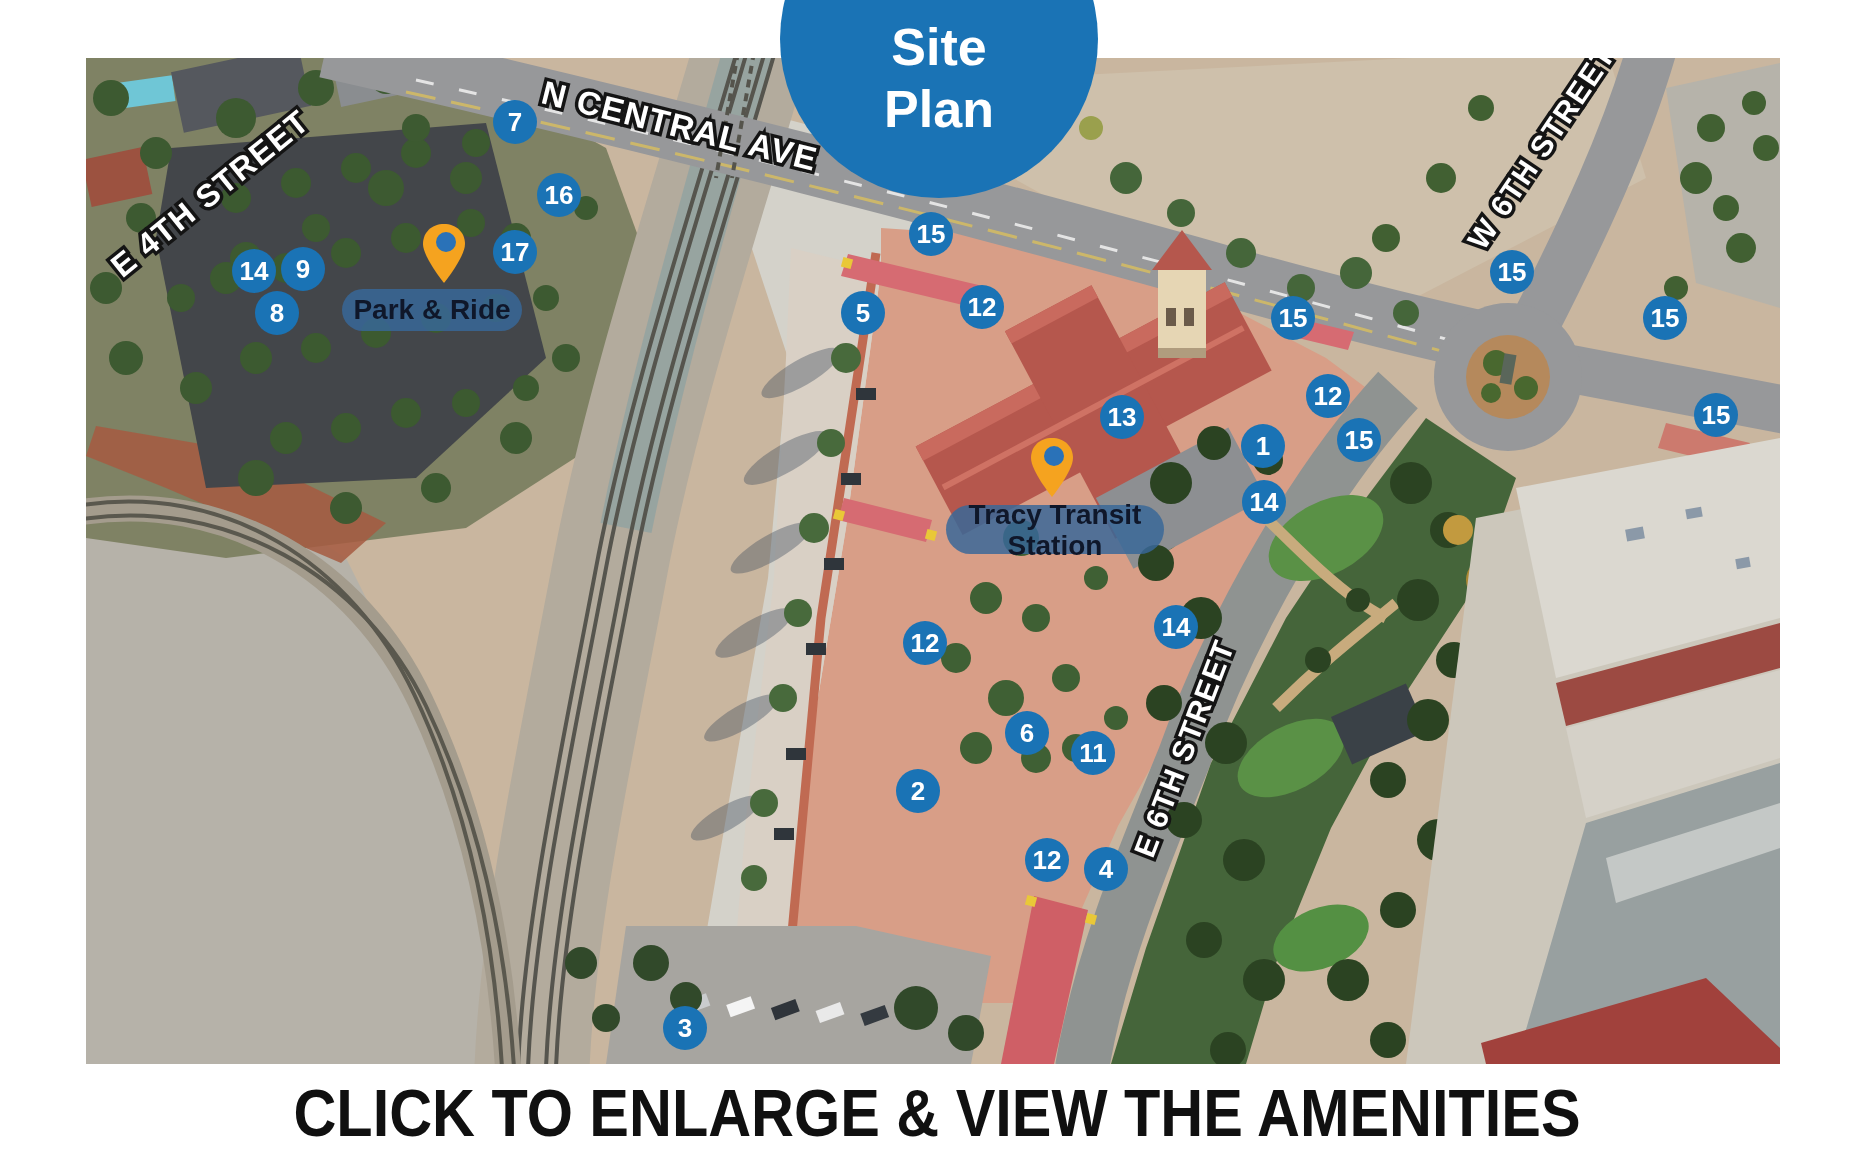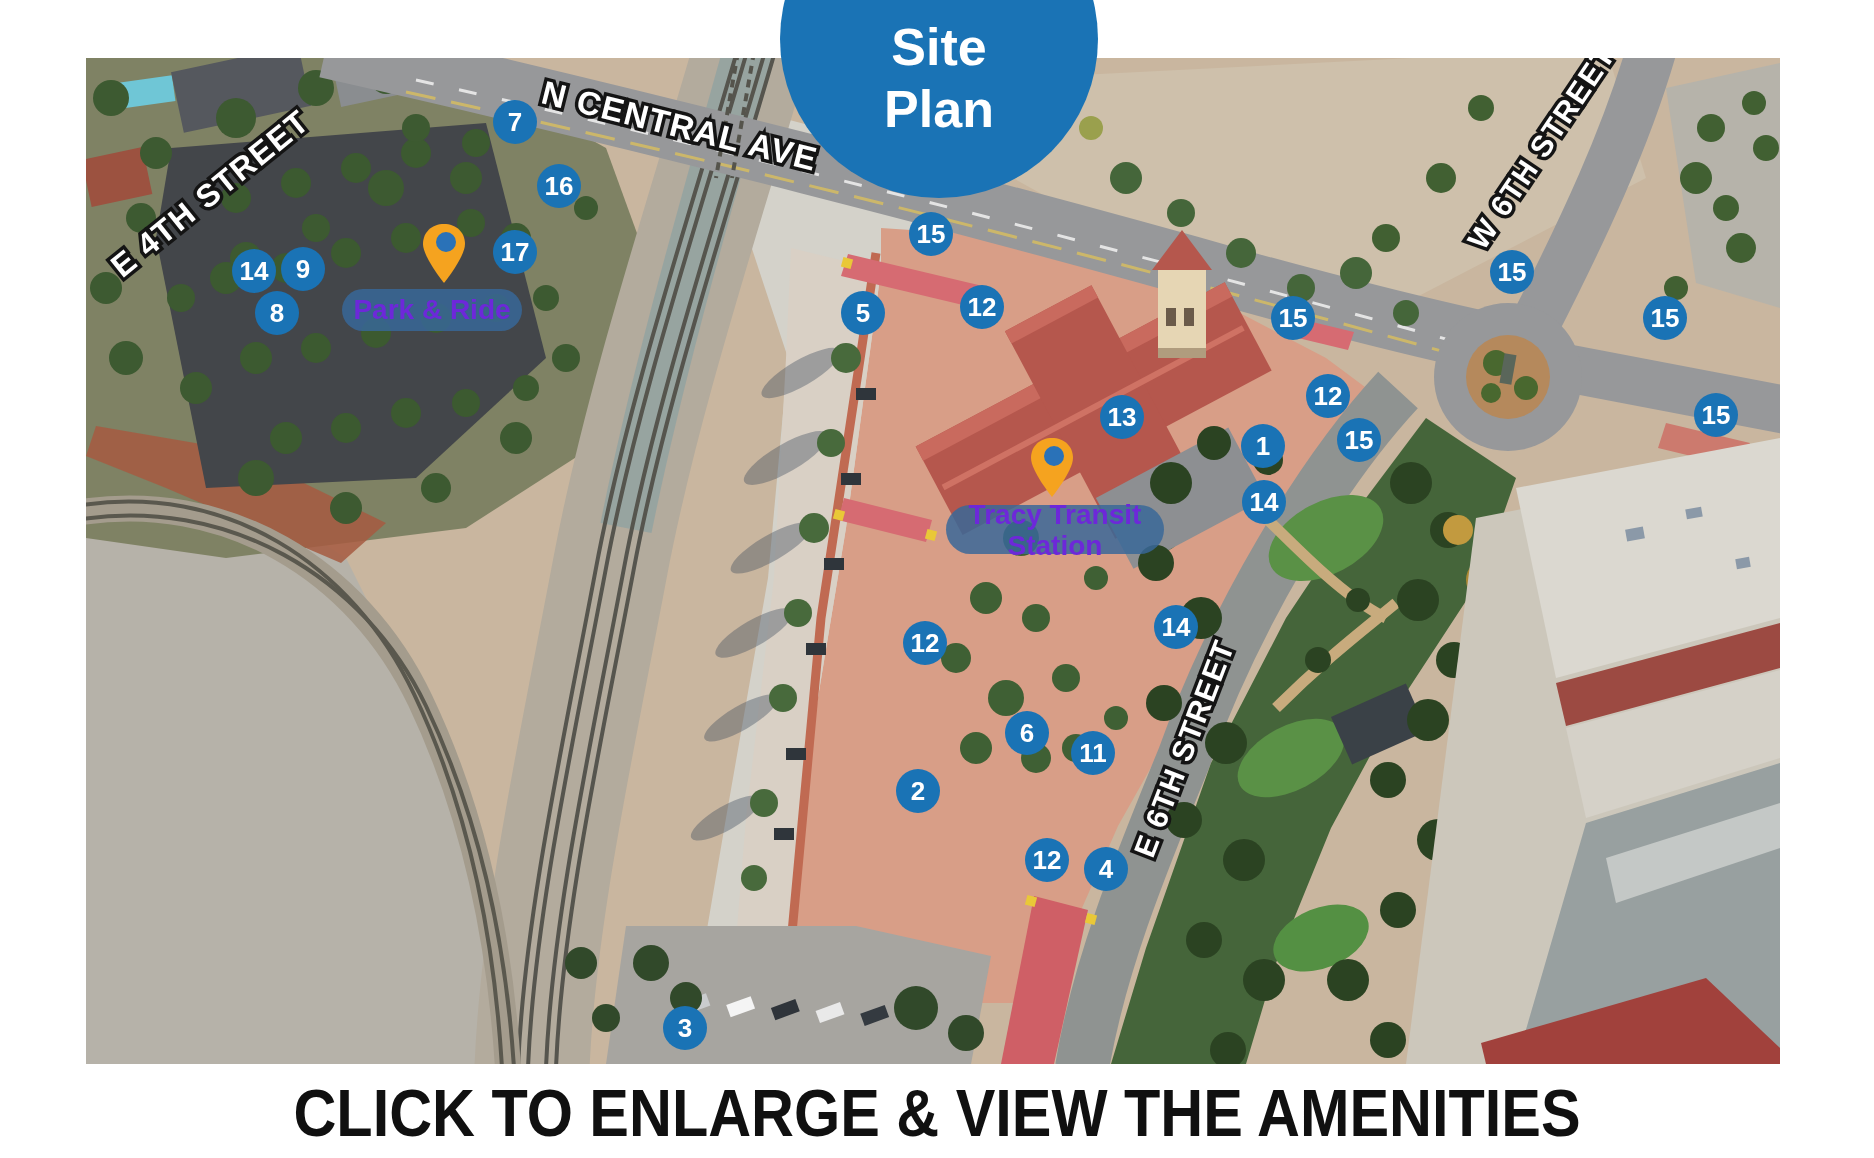--- a/index.html
+++ b/index.html
@@ -13,21 +13,21 @@
          display:flex;flex-direction:column;justify-content:flex-end;align-items:center;
          padding-bottom:58px;color:#fff;font-weight:bold;font-size:52px;line-height:62px;
          text-align:center;}
   .caption{position:absolute;left:0;right:0;top:1080px;text-align:center;color:#101010;
            font-weight:bold;font-size:66px;line-height:66px;transform:scaleX(.9);
            white-space:nowrap;}
   .marker{position:absolute;width:44px;height:44px;margin:-22px 0 0 -22px;border-radius:50%;
           background:var(--marker-blue,#1a73b5);color:#fff;font-weight:bold;font-size:26px;
           display:flex;align-items:center;justify-content:center;z-index:10;
           text-align:center;user-select:none;}
-  .pill{position:absolute;background:var(--label-bg,rgba(56,104,152,.84));color:#6d28d9;
+  .pill{position:absolute;background:var(--label-bg,rgba(56,104,152,.84));color:#0f172a;
         font-weight:bold;display:flex;flex-direction:column;align-items:center;
         justify-content:center;text-align:center;z-index:8;}
   #park-pill{left:256px;top:231px;width:180px;height:42px;border-radius:22px;font-size:28px;}
   #tracy-pill{left:860px;top:447px;width:218px;height:49px;border-radius:32px;
               font-size:28px;line-height:31px;}
   .pin{position:absolute;width:52px;height:62px;z-index:9;}
   #park-pin{left:332px;top:163px;}
   #tracy-pin{left:940px;top:377px;}
   .street-label{font-weight:bold;fill:#ffffff;stroke:#141414;stroke-width:7px;
                 paint-order:stroke;letter-spacing:1.5px;}
@@ -346,21 +346,21 @@
   </div>
   <div class="pill" id="tracy-pill">
     <span>Tracy Transit</span>
     <span>Station</span>
   </div>
 
   <div id="markers-layer">
       <div class="marker" style="left: 429px; top: 64px;">
         <span>7</span>
       </div>
-      <div class="marker" style="left: 473px; top: 94px; margin-top: 12px;">
+      <div class="marker" style="left: 473px; top: 103px; margin-top: 12px;">
         <span>16</span>
       </div>
       <div class="marker" style="left: 429px; top: 126px; margin-top: 46px;">
         <span>17</span>
       </div>
       <div class="marker" style="left: 168px; top: 213px;">
         <span>14</span>
       </div>
       <div class="marker" style="left: 217px; top: 211px;">
         <span>9</span>

